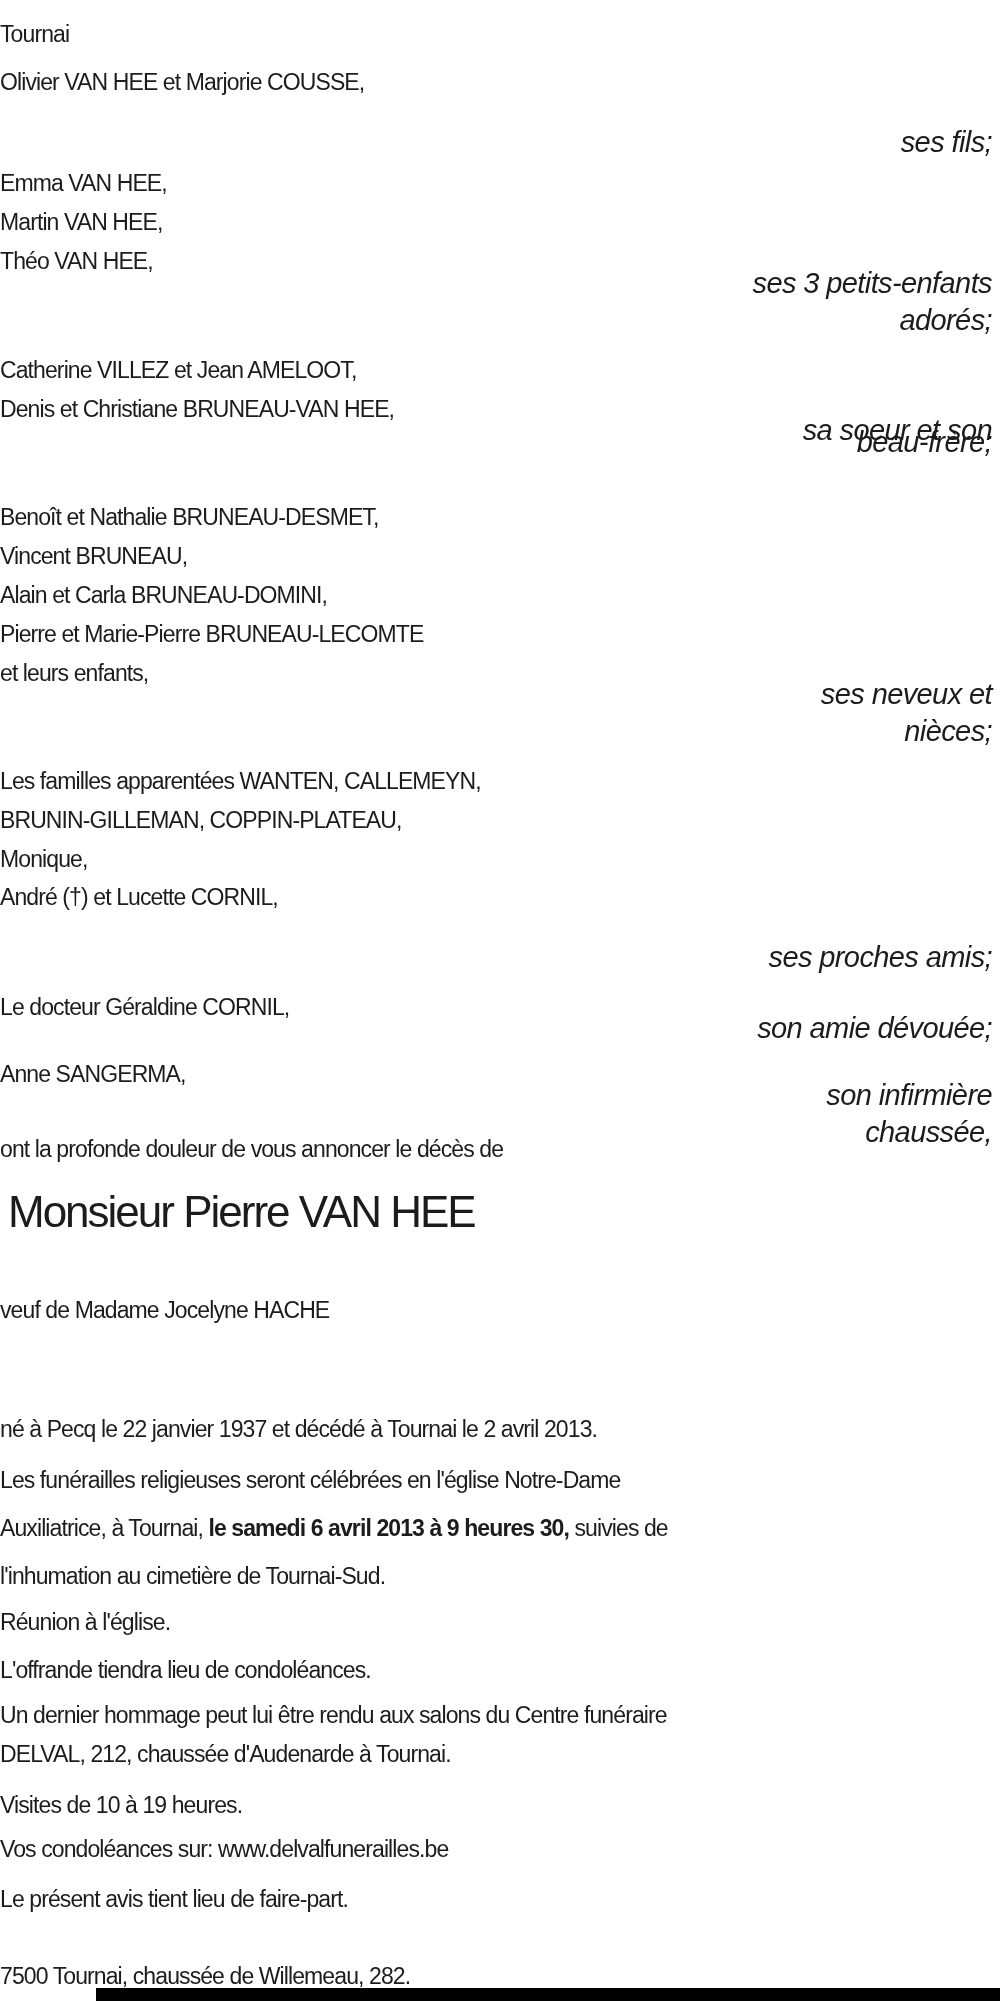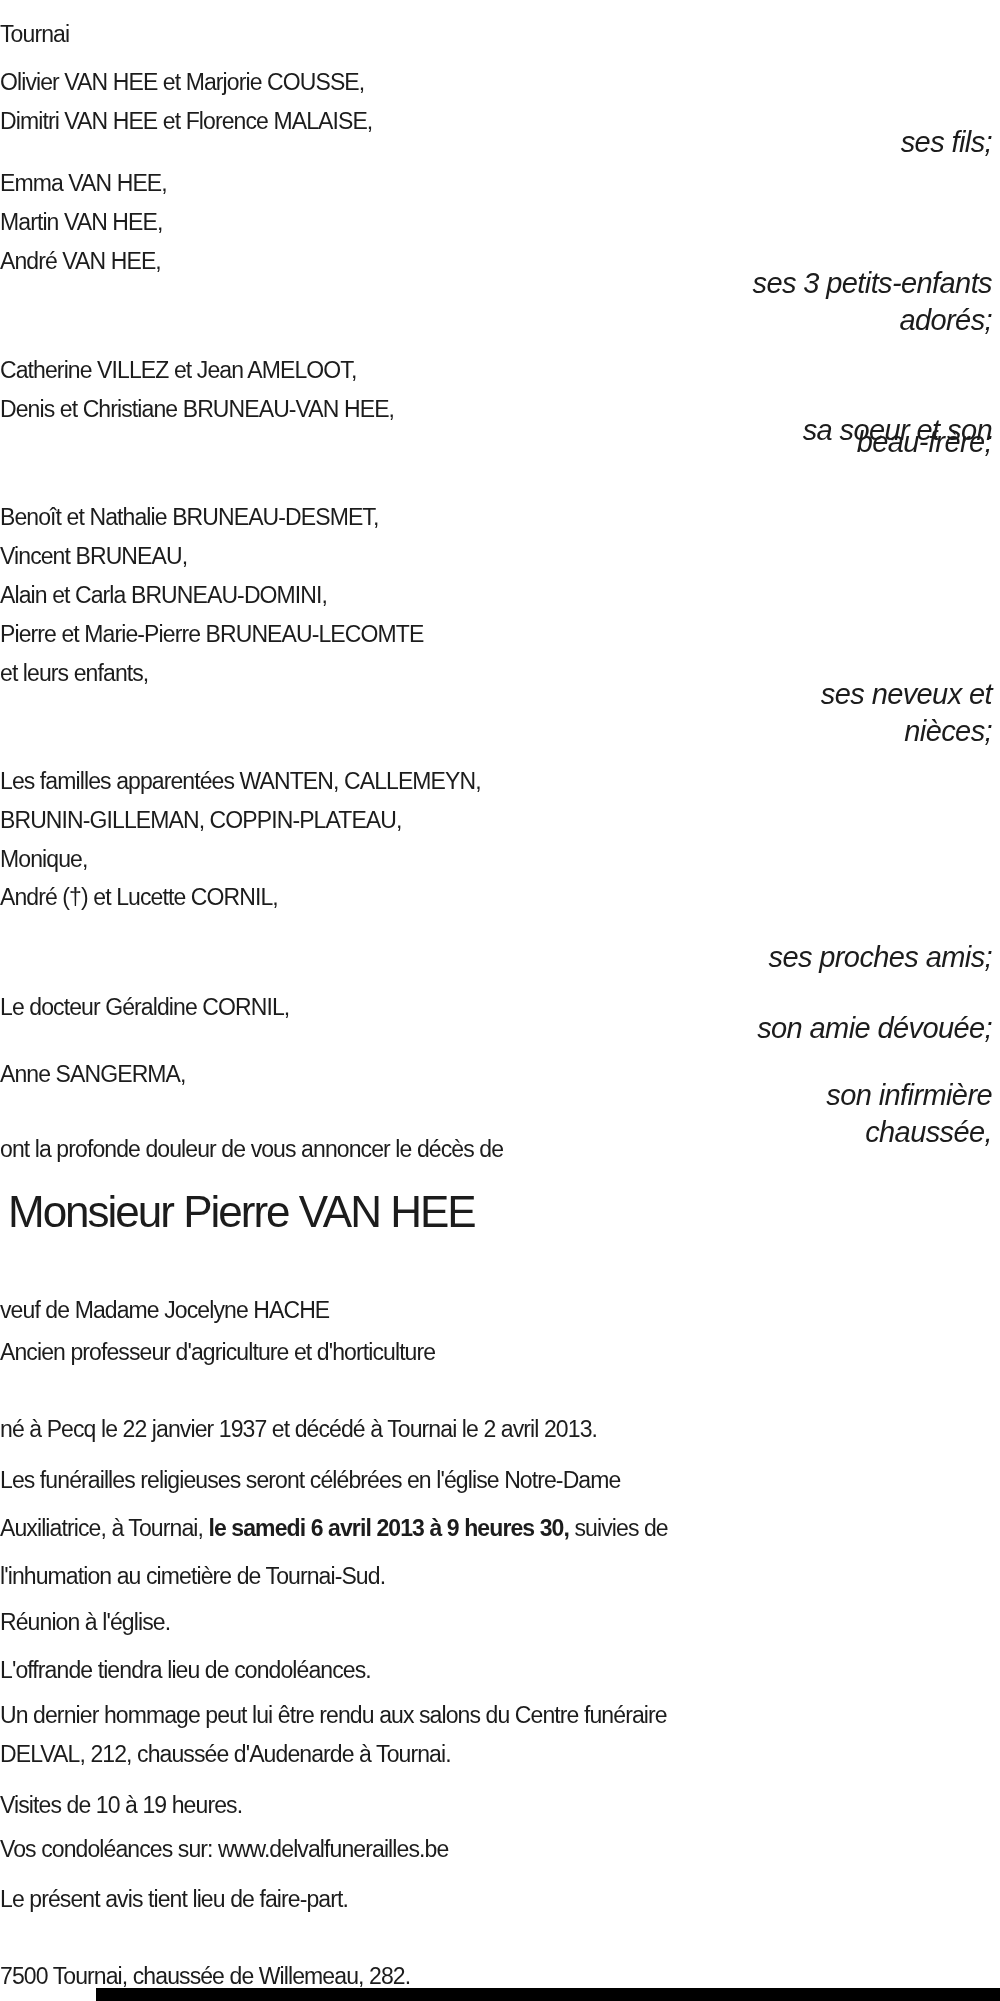--- a/index.html
+++ b/index.html
@@ -51,26 +51,25 @@
   }
 </style>
 </head>
 <body>
 
 <div class="page">
 
   <div class="ln" style="top:11px">Tournai</div>
 
   <div class="ln" style="top:59px">Olivier VAN HEE et Marjorie COUSSE,</div>
-  <div class="ln" style="top:98px">Dimitri VAN HEE et Florence MALAISE,</div>
   <div class="rl" style="top:128px">ses fils;</div>
 
   <div class="ln" style="top:160px">Emma VAN HEE,</div>
   <div class="ln" style="top:199px">Martin VAN HEE,</div>
-  <div class="ln" style="top:238px">André VAN HEE,</div>
+  <div class="ln" style="top:238px">Théo VAN HEE,</div>
   <div class="rl" style="top:269px">ses 3 petits-enfants</div>
   <div class="rl" style="top:306px">adorés;</div>
 
   <div class="ln" style="top:386px">Denis et Christiane BRUNEAU-VAN HEE,</div>
   <div class="ln" style="top:347px">Catherine VILLEZ et Jean AMELOOT,</div>
   <div class="rl" style="top:416px">sa soeur et son</div>
   <div class="rl" style="top:428px">beau-frère;</div>
 
   <div class="ln" style="top:494px">Benoît et Nathalie BRUNEAU-DESMET,</div>
   <div class="ln" style="top:533px">Vincent BRUNEAU,</div>
@@ -91,21 +90,20 @@
 
   <div class="ln" style="top:1051px">Anne SANGERMA,</div>
   <div class="rl" style="top:1081px">son infirmière</div>
   <div class="rl" style="top:1118px">chaussée,</div>
 
   <div class="ln" style="top:1126px">ont la profonde douleur de vous annoncer le décès de</div>
 
   <div class="hd" style="top:1190px">Monsieur Pierre VAN HEE</div>
 
   <div class="ln" style="top:1287px">veuf de Madame Jocelyne HACHE</div>
-  <div class="ln" style="top:1329px">Ancien professeur d'agriculture et d'horticulture</div>
 
   <div class="ln" style="top:1406px">né à Pecq le 22 janvier 1937 et décédé à Tournai le 2 avril 2013.</div>
 
   <div class="ln" style="top:1457px">Les funérailles religieuses seront célébrées en l'église Notre-Dame</div>
   <div class="ln" style="top:1505px">
     <span>Auxiliatrice, à Tournai, </span><span class="b">le samedi 6 avril 2013 à 9 heures 30,</span><span> suivies de</span>
   </div>
   <div class="ln" style="top:1553px">l'inhumation au cimetière de Tournai-Sud.</div>
 
   <div class="ln" style="top:1599px">Réunion à l'église.</div>

